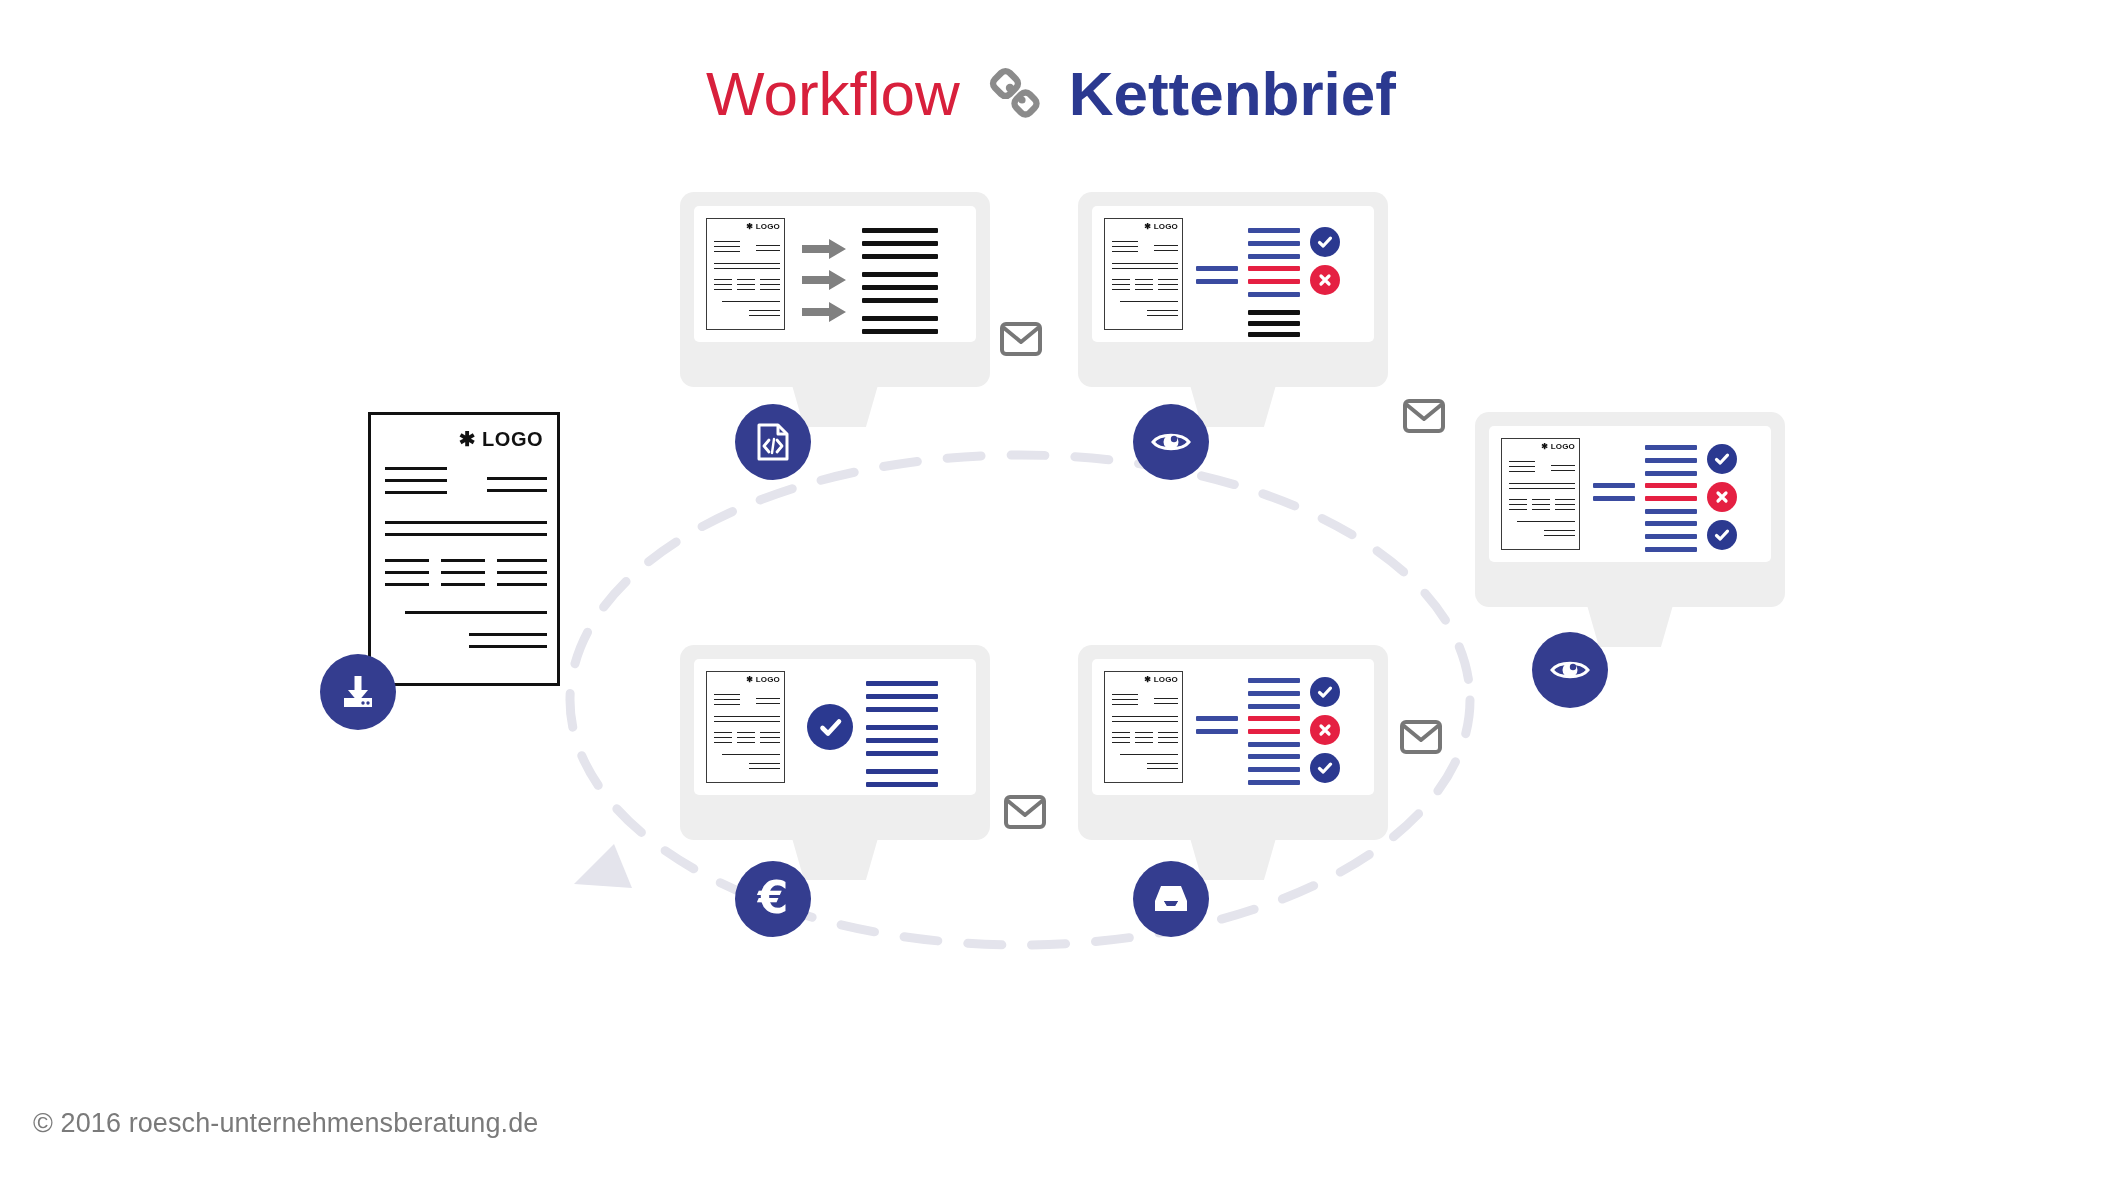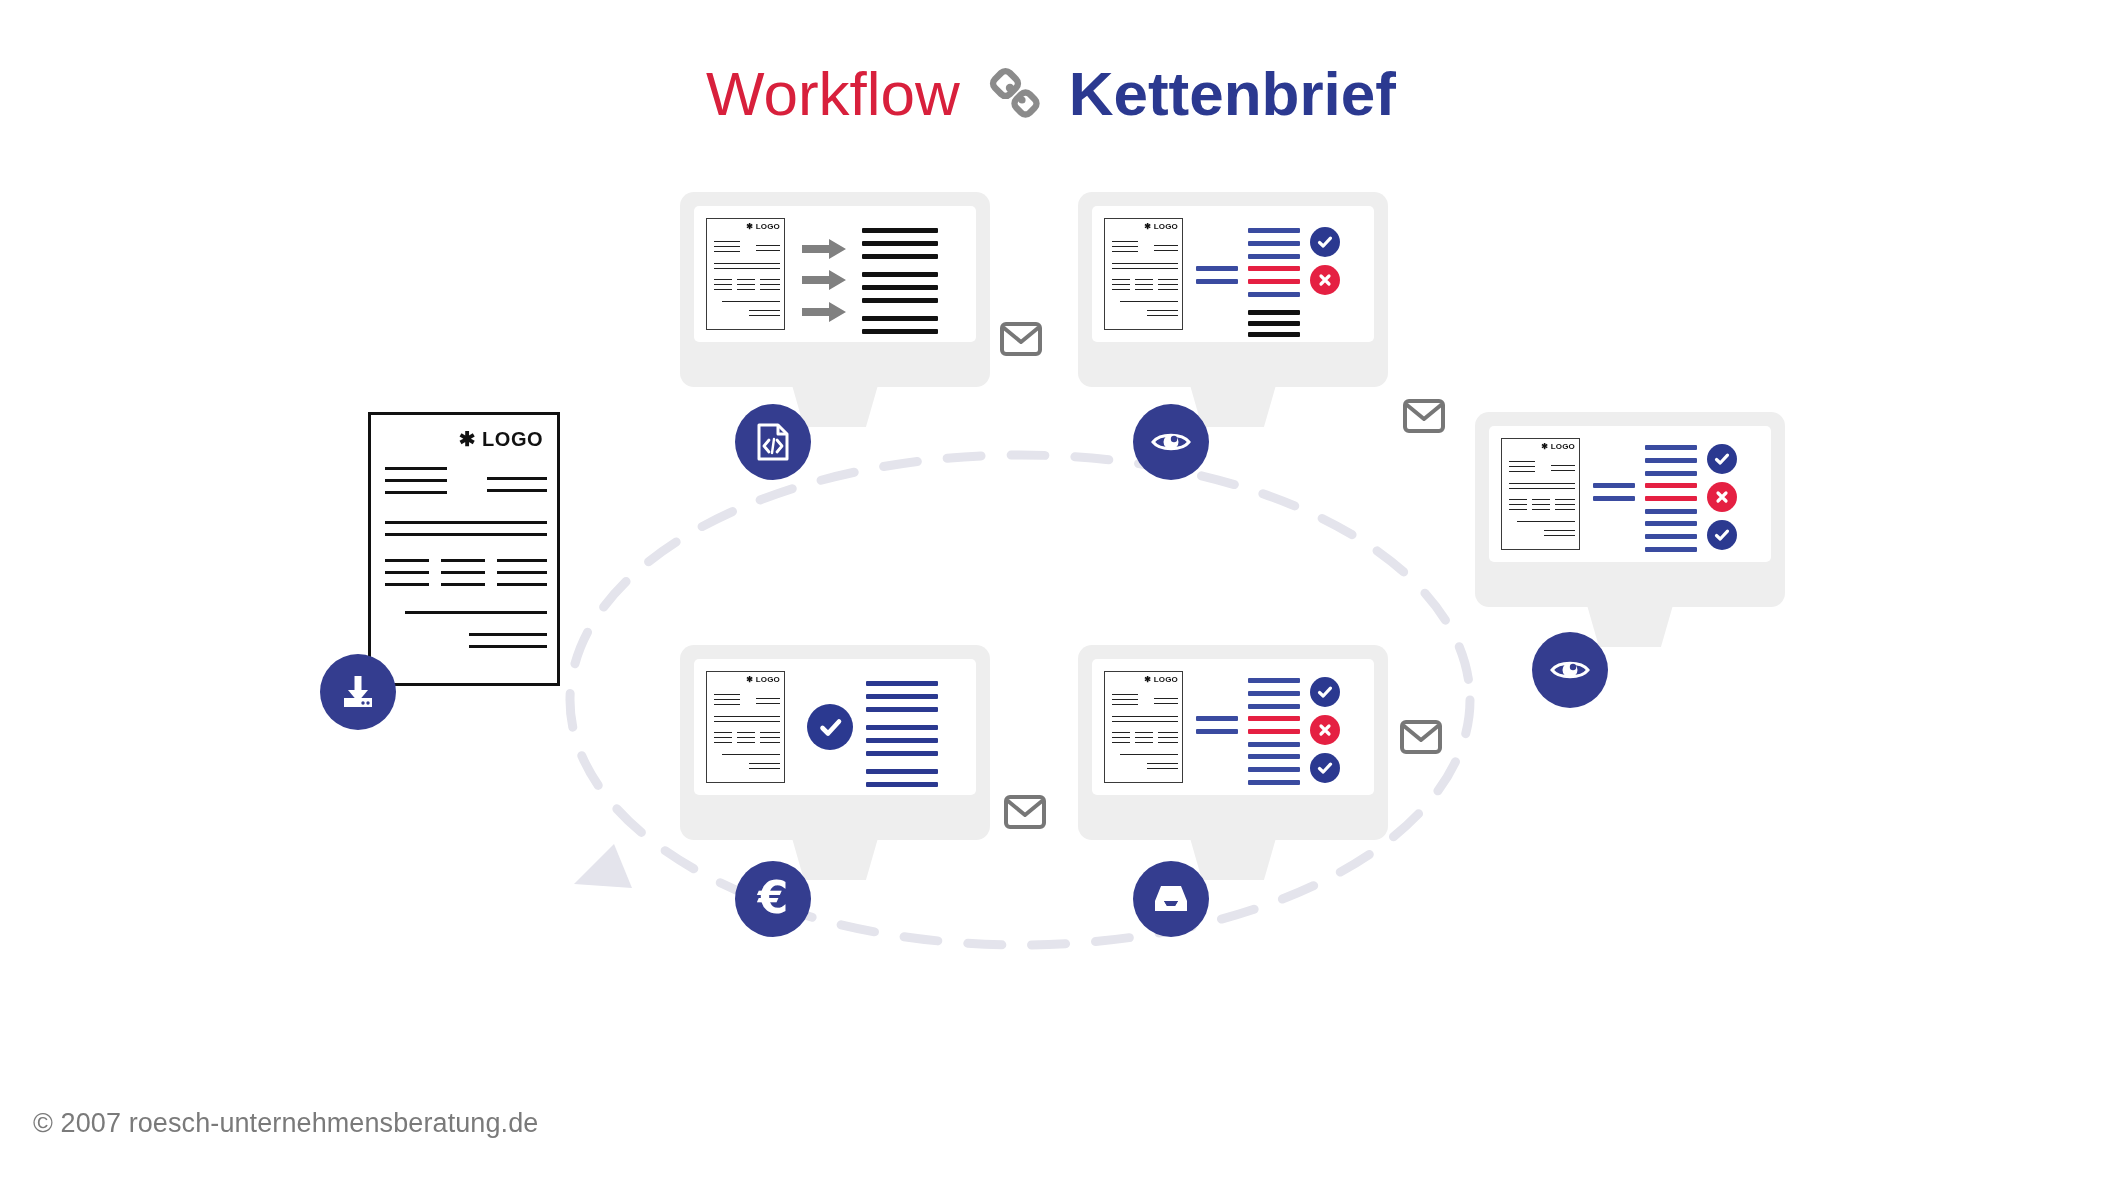--- a/index.html
+++ b/index.html
@@ -618,13 +618,13 @@
     <div class="cline dblue" style="left:172px; top:79px; width:72px;"></div>
     <div class="cline dblue" style="left:172px; top:92px; width:72px;"></div>
     <div class="cline dblue" style="left:172px; top:110px; width:72px;"></div>
     <div class="cline dblue" style="left:172px; top:123px; width:72px;"></div>
   </div>
 </div>
 <div class="step-icon euro" style="left:735px; top:861px;">
   <span>€</span>
 </div>
 
-<div id="footer">© 2007 roesch-unternehmensberatung.de</div>
+<div id="footer">© 2016 roesch-unternehmensberatung.de</div>
 
 </body></html>

